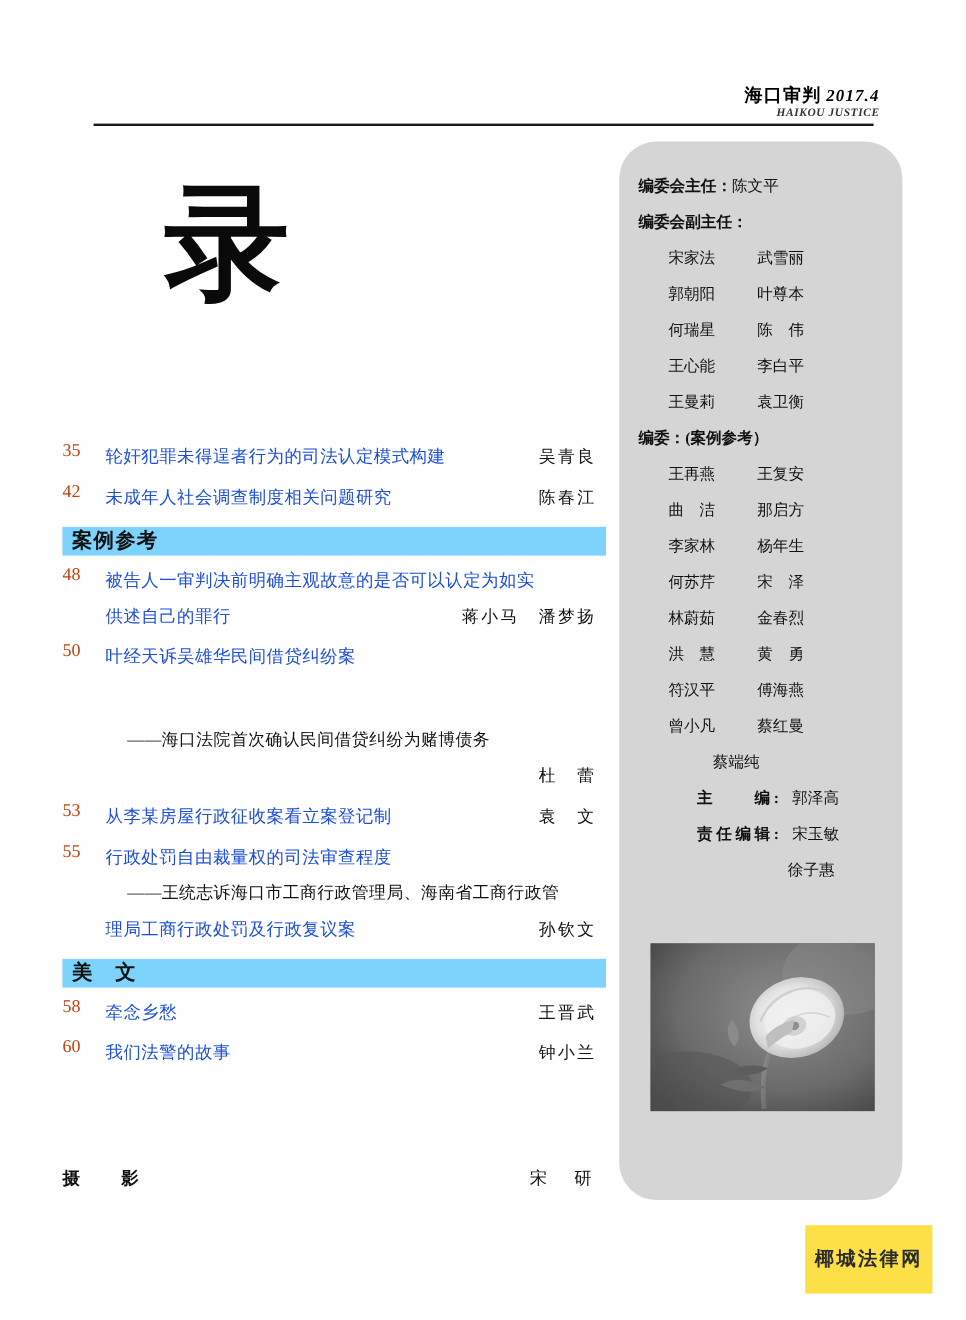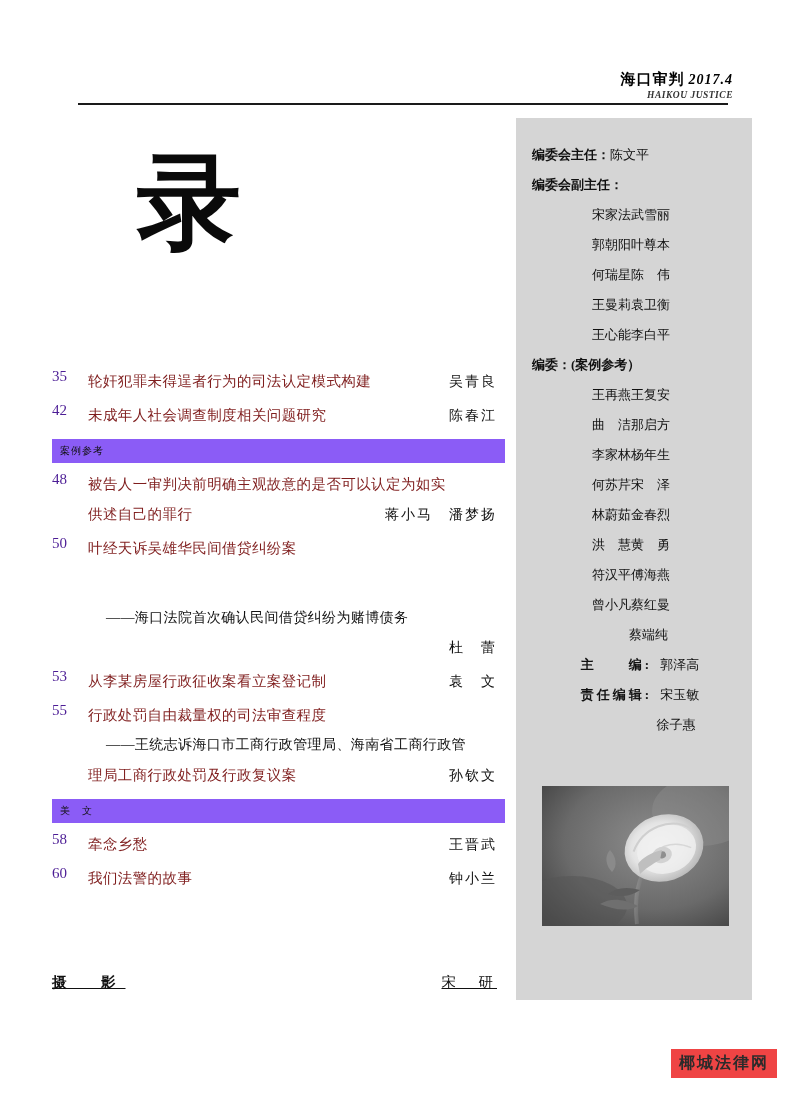--- a/index.html
+++ b/index.html
@@ -82,107 +82,107 @@
     display: flex;
     align-items: flex-start;
     margin-bottom: 3px;
     min-height: 28px;
   }
   .toc-num {
     width: 36px;
     flex: 0 0 36px;
     font-size: 15px;
     font-family: "Liberation Serif", serif;
-    color: #4c1d95;
+    color: #c2410c;
     padding-top: 2px;
   }
   .toc-body {
     flex: 1 1 auto;
     position: relative;
   }
   .toc-line {
     display: flex;
     justify-content: space-between;
     align-items: baseline;
     line-height: 30px;
   }
   .toc-title {
     font-size: 14.5px;
-    color: #7f1d1d;
+    color: #1d4ed8;
     letter-spacing: 0.4px;
   }
   .toc-author {
     font-size: 14px;
     color: #111;
     white-space: nowrap;
     padding-left: 14px;
     letter-spacing: 2px;
   }
   .toc-sub {
     font-size: 14px;
     color: #111;
     line-height: 30px;
     letter-spacing: 0.4px;
   }
 
   
   .section-bar {
-    background: #8b5cf6;
+    background: #7dd3fc;
     height: 24px;
     line-height: 24px;
     margin: 8px 0 6px 0;
     padding-left: 8px;
-    font-size: 10px;
-    font-weight: normal;
+    font-size: 17px;
+    font-weight: bold;
     letter-spacing: 1px;
     color: #111;
     width: 445px;
   }
 
   
   .foot-entry {
     position: absolute;
     left: 52px;
     top: 973px;
     width: 445px;
     display: flex;
     justify-content: space-between;
     font-size: 14.5px;
     font-weight: bold;
     letter-spacing: 1px;
-    text-decoration: underline;
   }
   .foot-entry .label { letter-spacing: 10px; }
   .foot-entry .name { letter-spacing: 4px; font-weight: normal;}
 
   
   .side-panel {
     position: absolute;
     left: 516px;
     top: 118px;
     width: 236px;
     height: 882px;
     background: #d5d5d5;
+    border-radius: 31px;
   }
   .side-inner {
     padding: 22px 16px 0 16px;
     font-size: 13px;
     color: #111;
     line-height: 30px;
   }
   .side-row {
     white-space: nowrap;
   }
   .side-row.bold { font-weight: bold; }
   .side-names {
     text-align: center;
     padding-right: 6px;
   }
   .side-names span { display: inline-block; }
-  .name-a { width: 74px; text-align: right; }
+  .name-a { width: 74px; text-align: left; }
   .name-b { width: 74px; text-align: left; }
   .editor-row {
     display: flex;
     justify-content: center;
     padding-left: 12px;
   }
   .editor-row .lbl { font-weight: bold; letter-spacing: 3px; }
   .editor-row .val { margin-left: 8px; }
   .editor-row2 {
     padding-left: 76px;
@@ -198,26 +198,26 @@
     overflow: hidden;
     background: #6f6f6f;
   }
   .photo svg { display: block; }
 
   
   .watermark {
     position: absolute;
     right: 28px;
     bottom: 22px;
-    background: #ef4444;
+    background: #fde047;
     color: #2b2b2b;
     font-size: 16px;
     font-weight: bold;
     letter-spacing: 2px;
-    padding: 4px 8px;
+    padding: 18px 8px;
     font-family: Liberation Mono, monospace;
   }
 </style>
 </head>
 <body>
 
 <div class="page">
 
   <div class="header">
     <div class="header-cn">
@@ -343,24 +343,24 @@
       <div class="side-names">
         <span class="name-a">宋家法</span><span class="name-b">武雪丽</span>
       </div>
       <div class="side-names">
         <span class="name-a">郭朝阳</span><span class="name-b">叶尊本</span>
       </div>
       <div class="side-names">
         <span class="name-a">何瑞星</span><span class="name-b">陈　伟</span>
       </div>
       <div class="side-names">
+        <span class="name-a">王心能</span><span class="name-b">李白平</span>
+      </div>
+      <div class="side-names">
         <span class="name-a">王曼莉</span><span class="name-b">袁卫衡</span>
-      </div>
-      <div class="side-names">
-        <span class="name-a">王心能</span><span class="name-b">李白平</span>
       </div>
 
       <div class="side-row bold">编委：(案例参考）</div>
 
       <div class="side-names">
         <span class="name-a">王再燕</span><span class="name-b">王复安</span>
       </div>
       <div class="side-names">
         <span class="name-a">曲　洁</span><span class="name-b">那启方</span>
       </div>

